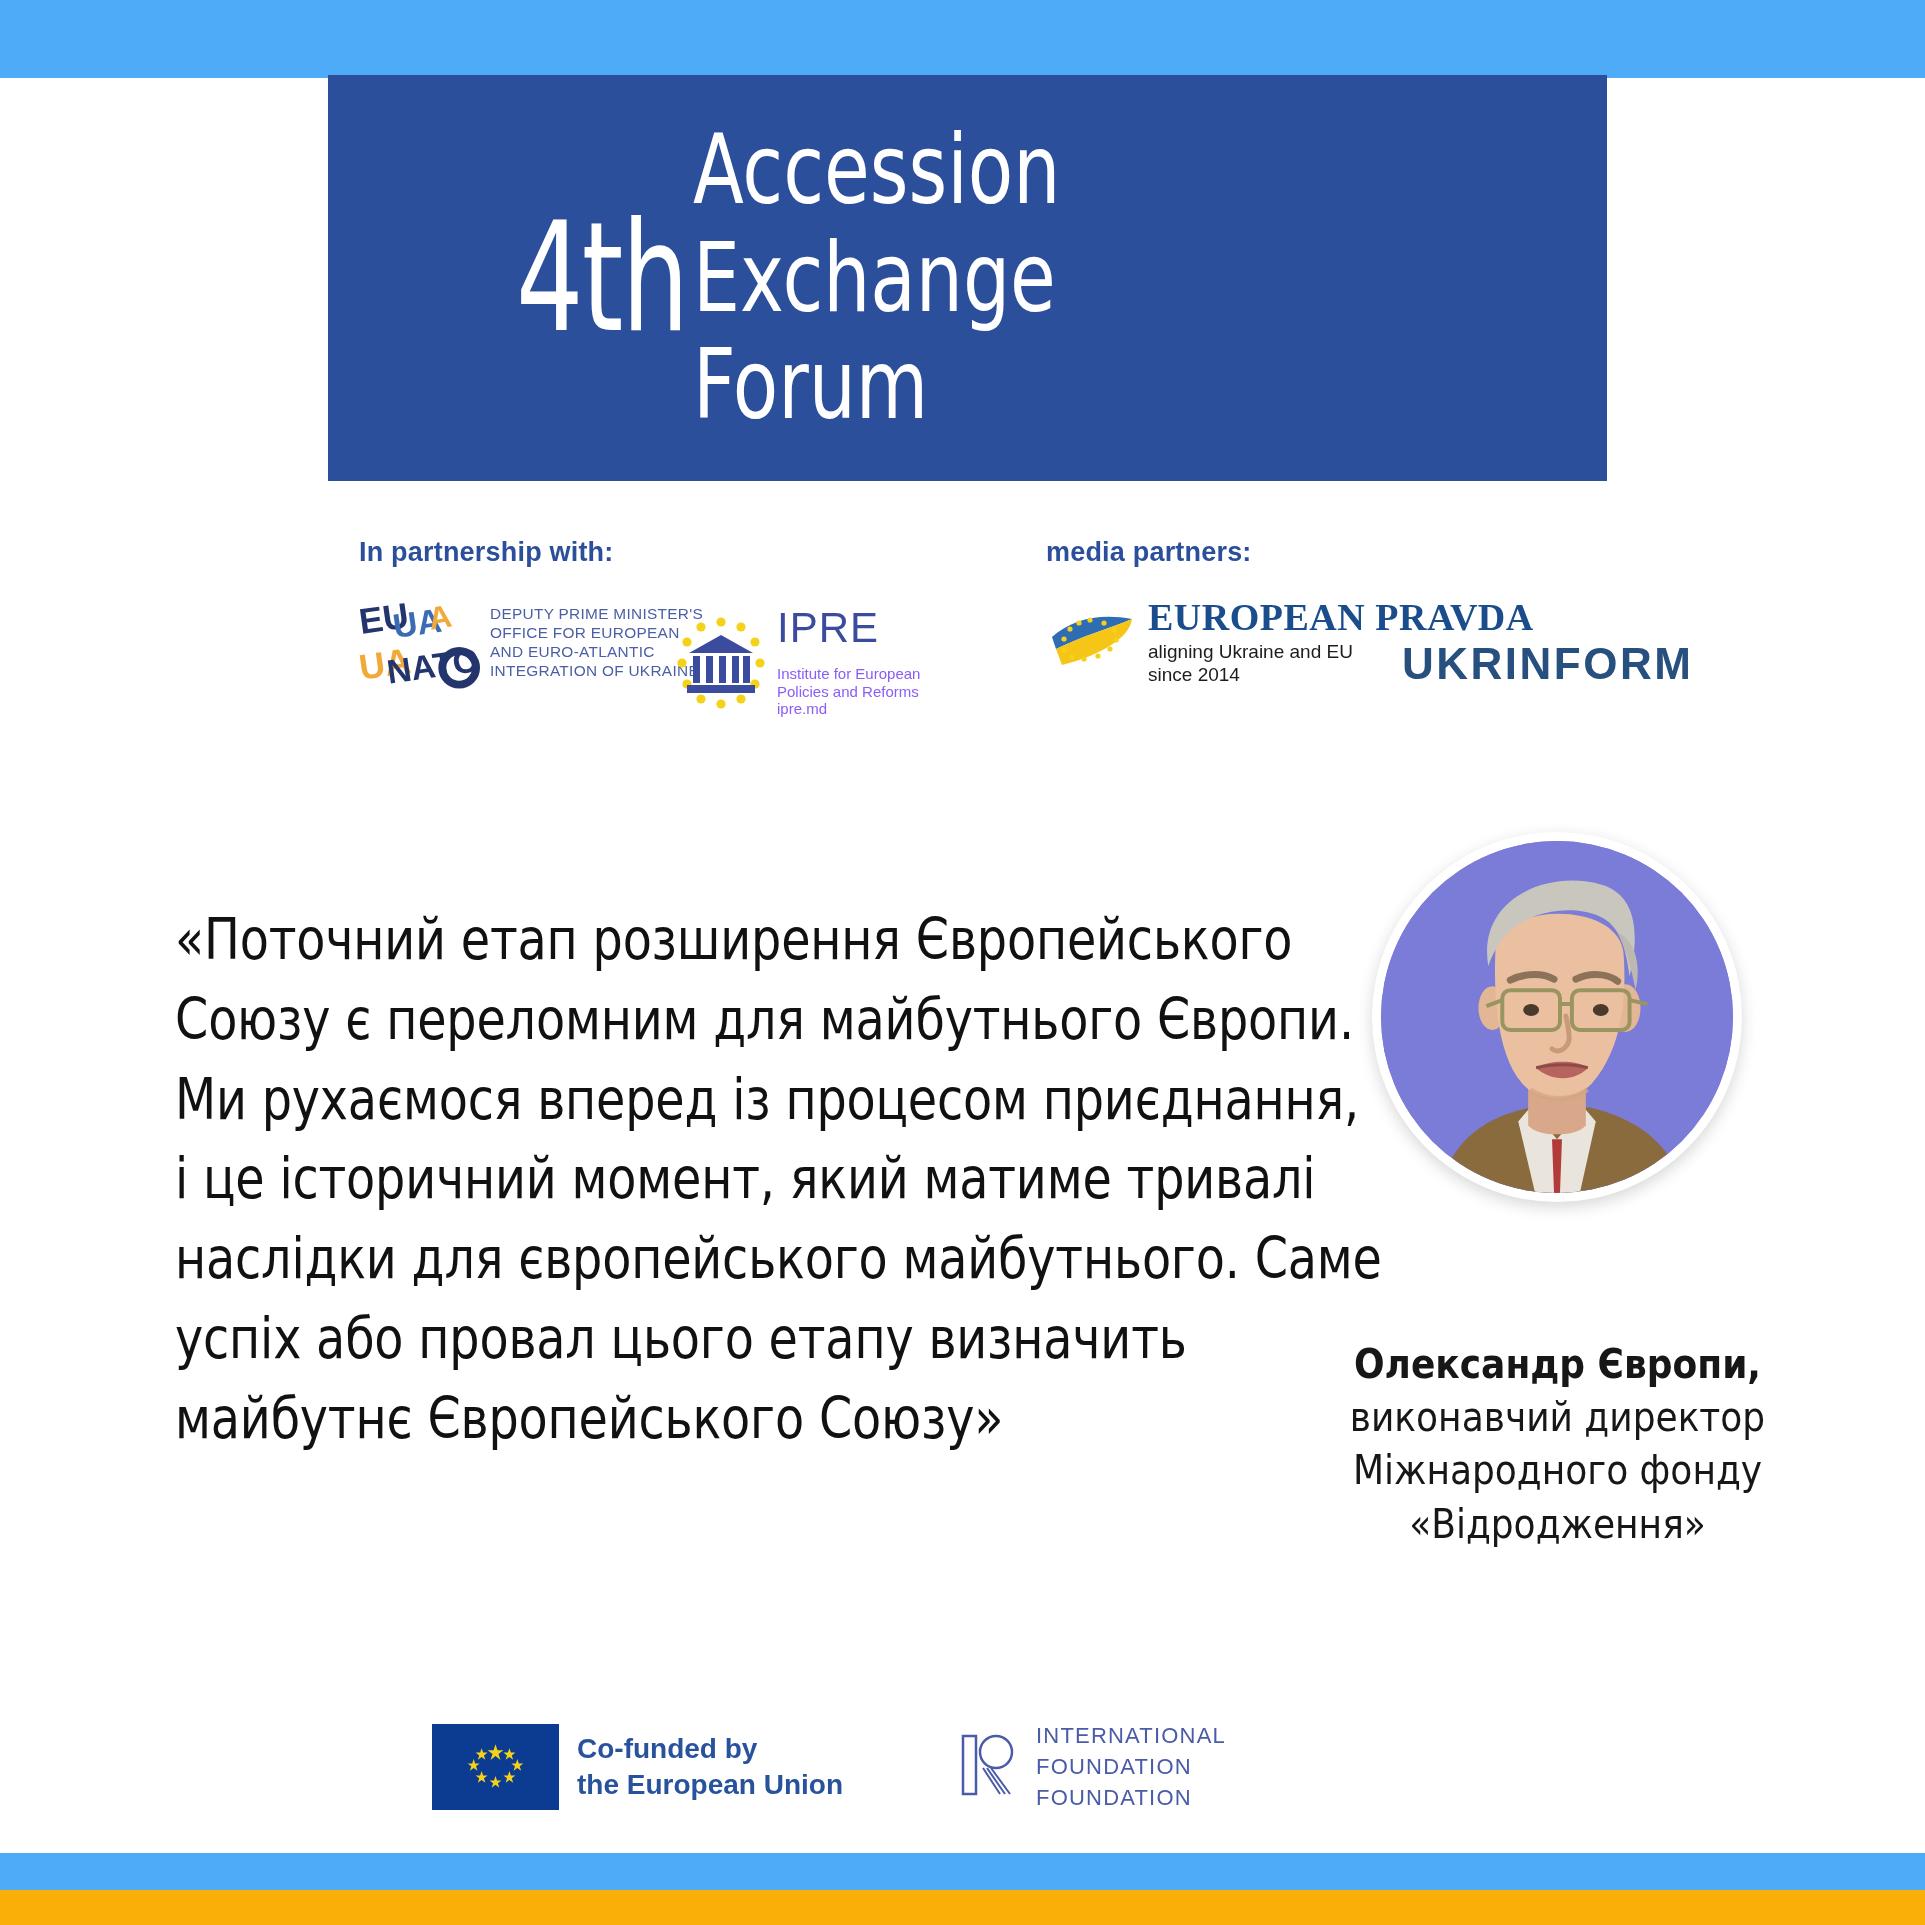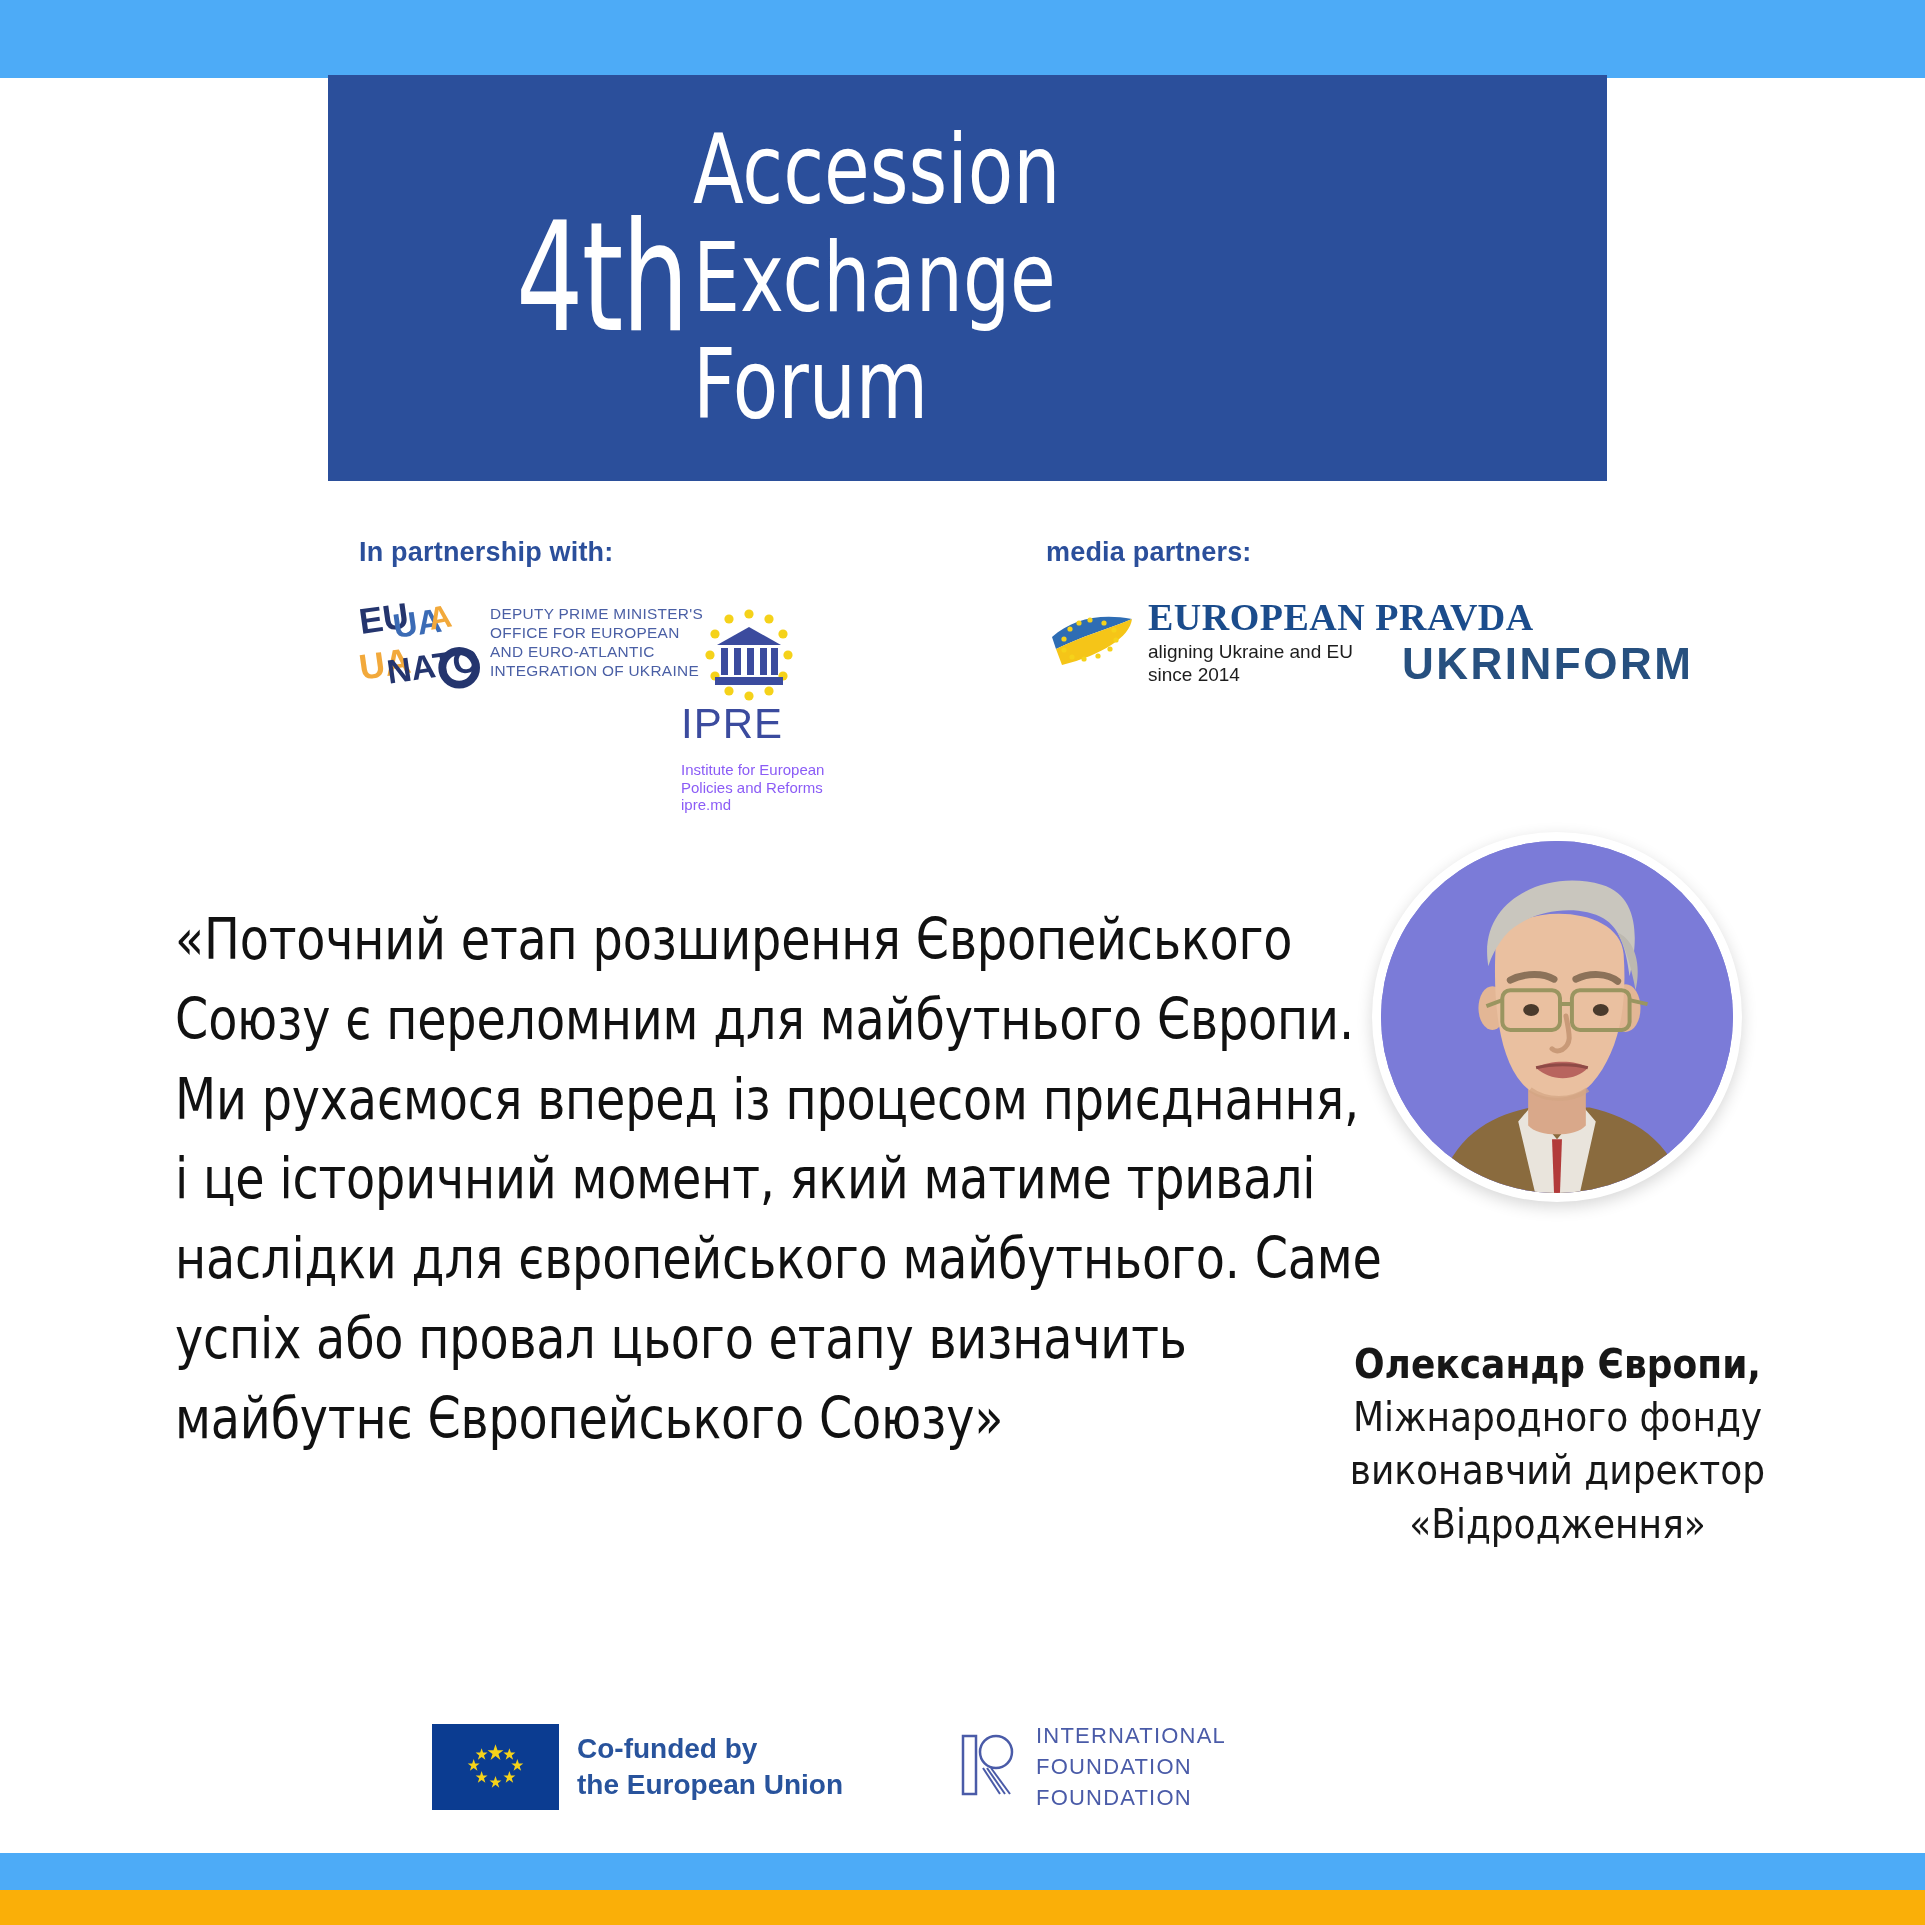--- a/index.html
+++ b/index.html
@@ -314,21 +314,21 @@
       <div class="dpm-text">
         <div>DEPUTY PRIME MINISTER'S</div>
         <div>OFFICE FOR EUROPEAN</div>
         <div>AND EURO-ATLANTIC</div>
         <div>INTEGRATION OF UKRAINE</div>
       </div>
     </div>
   </div>
 
   <div class="partner-block" style="left:657px; top:44px;">
-    <div class="logo-row" style="margin-top:26px;flex-direction:column;">
+    <div class="logo-row" style="margin-top:26px;">
       <div class="ipre-mark">
         <svg width="96" height="96" viewBox="0 0 96 96">
           <g fill="#F5D21A">
             <circle cx="48" cy="7" r="4.6"></circle>
             <circle cx="68" cy="12" r="4.6"></circle>
             <circle cx="82" cy="27" r="4.6"></circle>
             <circle cx="87" cy="48" r="4.6"></circle>
             <circle cx="82" cy="69" r="4.6"></circle>
             <circle cx="68" cy="84" r="4.6"></circle>
             <circle cx="48" cy="89" r="4.6"></circle>
@@ -447,22 +447,22 @@
       <path d="M156 228 C170 220, 196 220, 208 228 C196 242, 170 242, 156 228 Z" fill="#B8645E"></path>
       <path d="M156 228 C172 224, 194 224, 208 228" stroke="#8E4A46" stroke-width="3" fill="none"></path>
 
       <path d="M150 250 C166 262, 192 262, 208 250" stroke="#D3A583" stroke-width="5" fill="none" opacity="0.7"></path>
     </svg>
   </div>
 </div>
 
 <div class="speaker-caption">
   <div class="speaker-name">Олександр Європи,</div>
+  <div>виконавчий директор</div>
   <div>Міжнародного фонду</div>
-  <div>виконавчий директор</div>
   <div>«Відродження»</div>
 </div>
 
 <div class="footer-logos">
 
   <div class="flex">
     <div class="eu-flag">
       <svg width="127" height="86" viewBox="0 0 128 86">
         <rect width="128" height="86" fill="#0B3C91"></rect>
         <g fill="#F5D21A">

